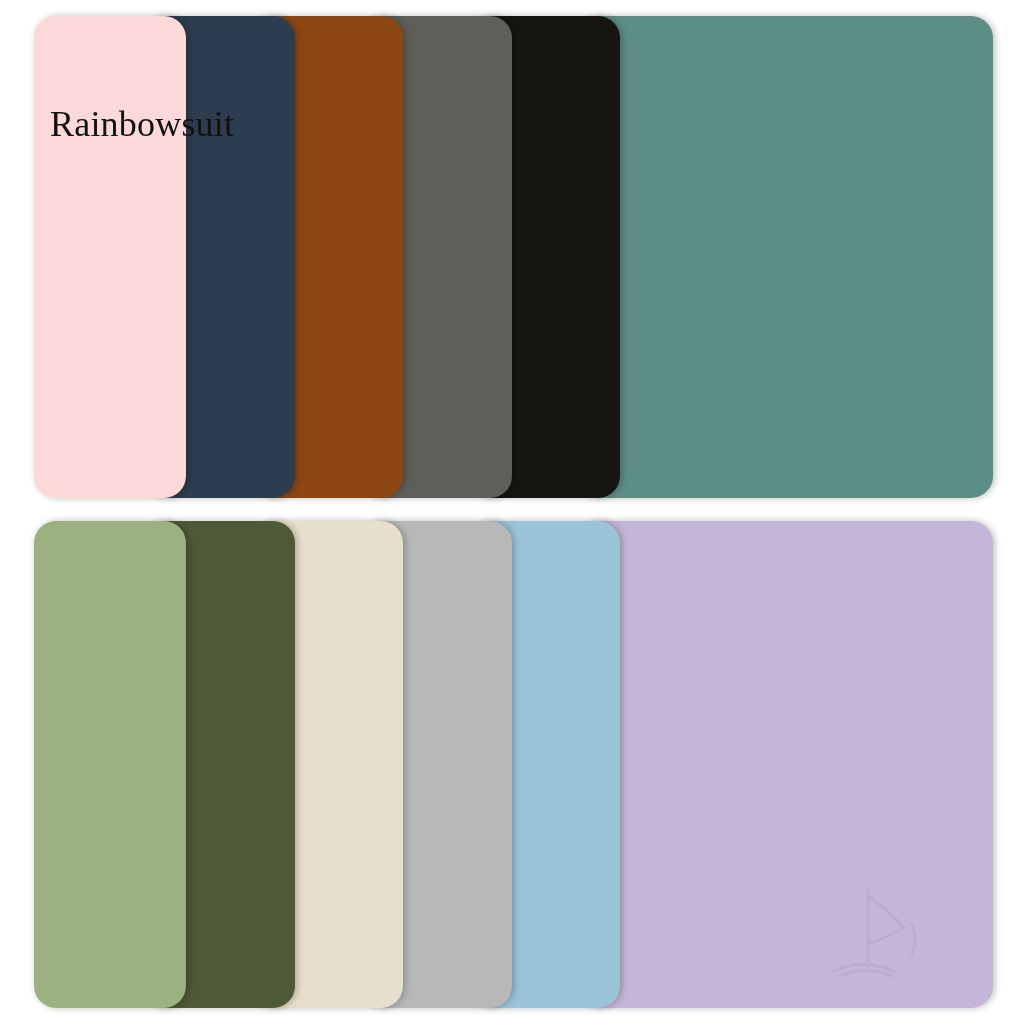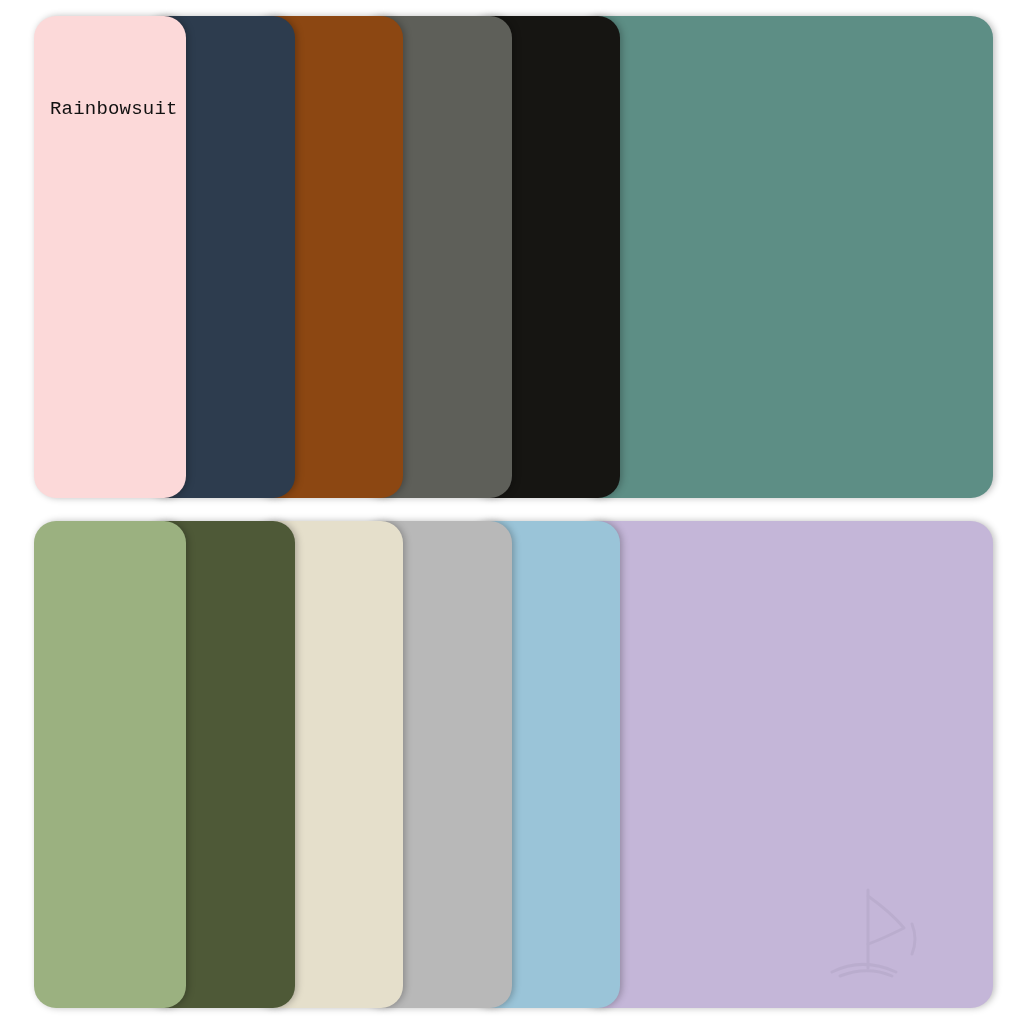--- a/index.html
+++ b/index.html
@@ -45,24 +45,24 @@
   .swatch.z1 { z-index: 16; }
   .swatch.z2 { z-index: 15; }
   .swatch.z3 { z-index: 14; }
   .swatch.z4 { z-index: 13; }
   .swatch.z5 { z-index: 12; }
   .swatch.z6 { z-index: 11; }
 
   #palette-title {
     position: absolute;
     left: 50px;
-    top: 99px;
+    top: 105px;
     z-index: 40;
-    font-family: Liberation Mono, monospace;
-    font-size: 19px;
+    font-family: Liberation Serif, serif;
+    font-size: 36px;
     line-height: 1.1;
     color: #111111;
     letter-spacing: 0.2px;
     white-space: nowrap;
     pointer-events: none;
   }
 
   #palette-watermark {
     position: absolute;
     left: 812px;

